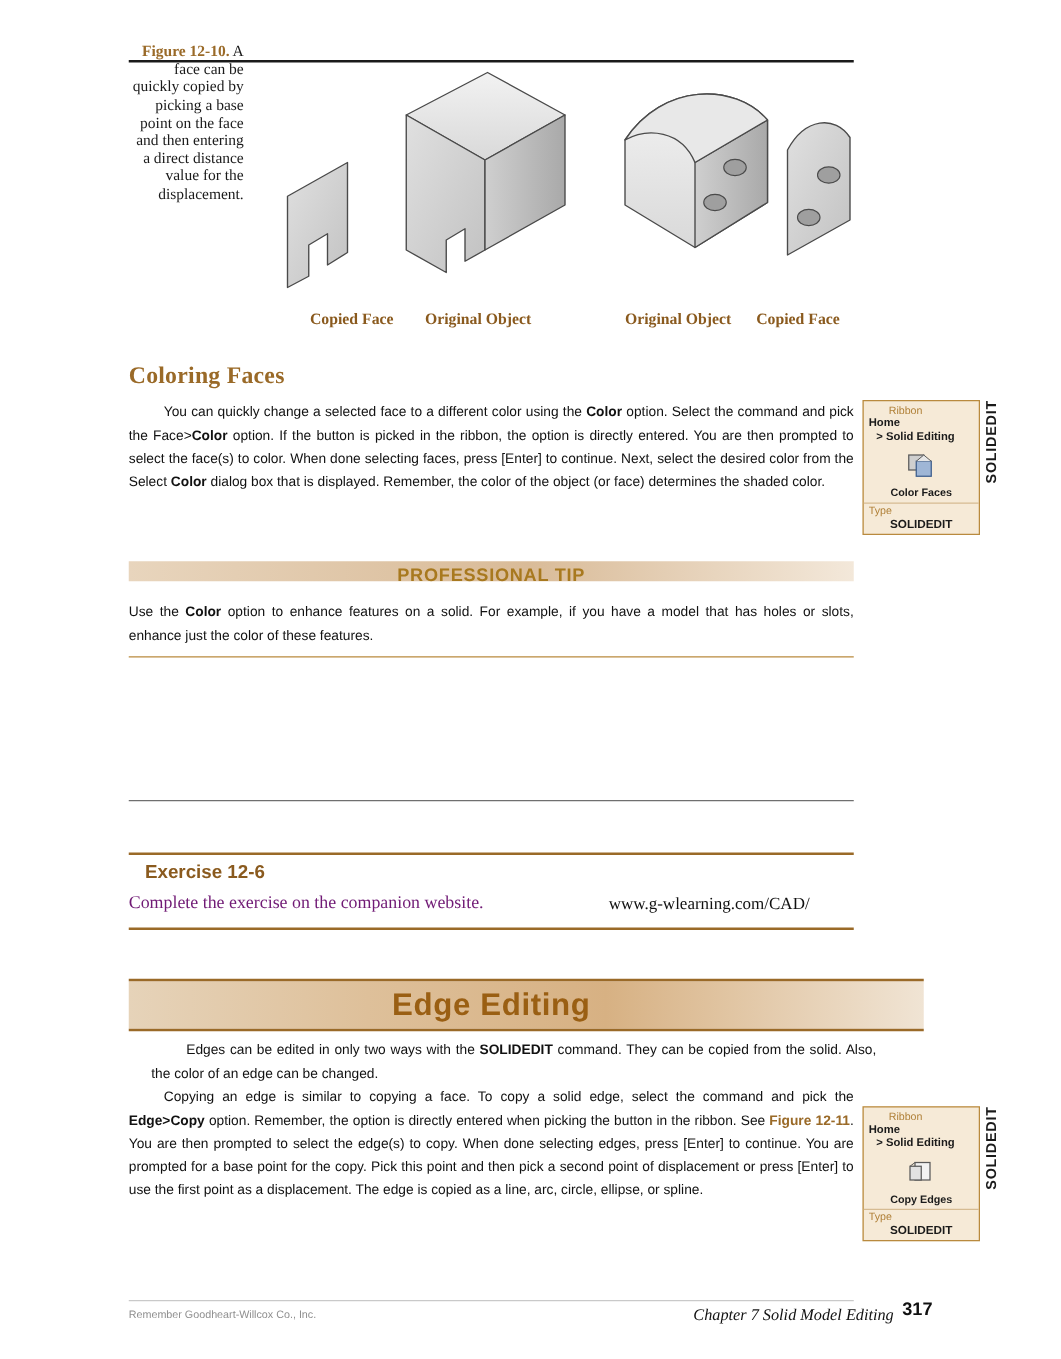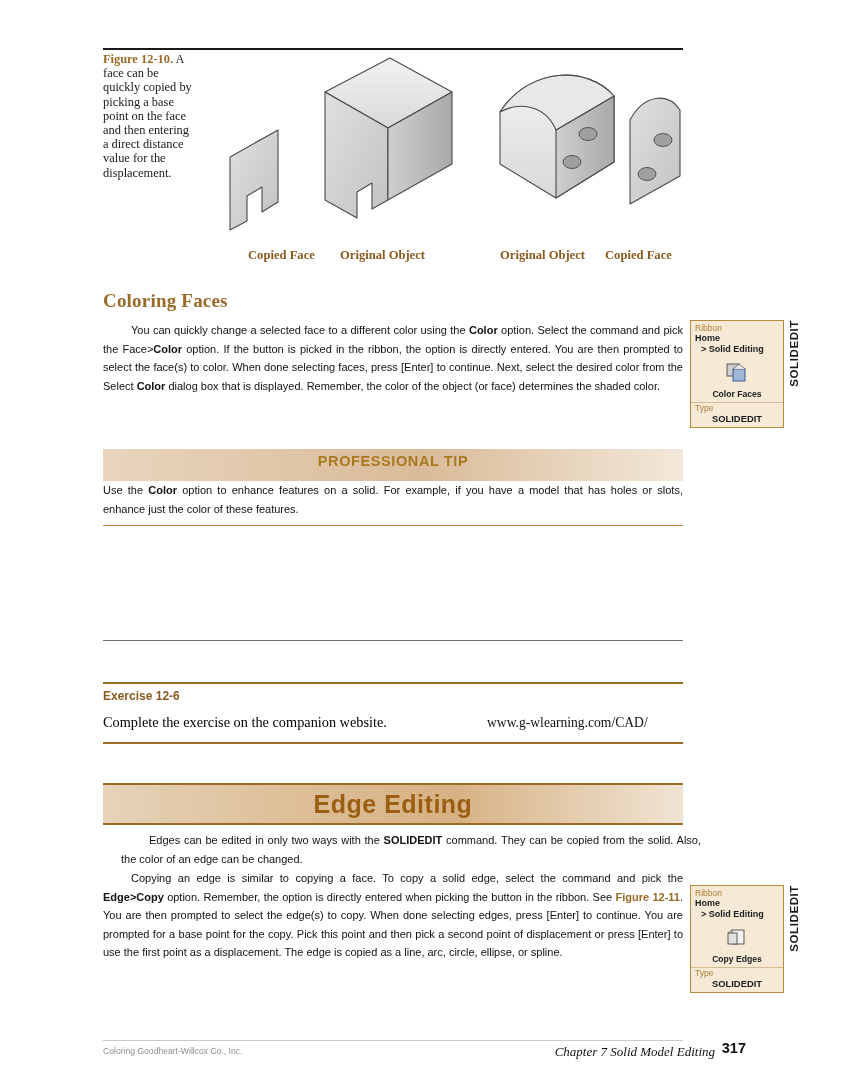--- a/index.html
+++ b/index.html
@@ -27,25 +27,26 @@
     position: absolute;
     left: 103px;
     top: 48px;
     width: 580px;
     height: 2px;
     background: #1a1a1a;
   }
   .figure-caption {
     position: absolute;
     left: 103px;
-    top: 52px;
+    top: 34px;
     width: 92px;
     font-size: 12.4px;
     line-height: 14.2px;
     color: #1a1a1a;
+    text-align: right;
   }
   .figure-caption .fig-num {
     color: #9a6a28;
     font-weight: bold;
   }
   .figure-art {
     position: absolute;
     left: 200px;
     top: 52px;
     width: 485px;
@@ -87,21 +88,21 @@
     font-size: 11px;
     line-height: 18.6px;
     text-align: justify;
     color: #111;
   }
   .indent { text-indent: 28px; }
 
   
   .bar {
     position: absolute;
-    height: 32px;
+    height: 16px;
     line-height: 24px;
     text-align: center;
     font-family: "Liberation Sans", sans-serif;
     font-weight: bold;
     font-size: 14.5px;
   }
   .bar-tip {
     background: linear-gradient(to right, #e8d5bd 0%, #d9bb98 55%, #f3e8da 100%);
     color: #a8791f;
     letter-spacing: .6px;
@@ -121,41 +122,42 @@
   
   .ex-rule {
     position: absolute;
     height: 2px;
     background: #9a6a28;
   }
   .ex-title {
     position: absolute;
     font-family: "Liberation Sans", sans-serif;
     font-weight: bold;
-    font-size: 12px;
+    font-size: 15px;
     color: #8a5a1e;
+    margin-left: 13px;
   }
   .ex-url {
     position: absolute;
     font-family: "Liberation Serif", serif;
     font-size: 13.6px;
     color: #111;
   }
   .ex-text {
     position: absolute;
     font-family: "Liberation Serif", serif;
     font-size: 14.3px;
-    color: #000000;
+    color: #701a75;
   }
 
   
   .banner {
     position: absolute;
     left: 103px;
-    width: 580px;
+    width: 636px;
     height: 38px;
     background: linear-gradient(to right, #e6d3b9 0%, #dec09a 30%, #d7b183 60%, #f0e4d4 100%);
     border-top: 2px solid #9a6a28;
     border-bottom: 2px solid #9a6a28;
   }
   .banner-text {
     position: absolute;
     width: 580px;
     text-align: center;
     line-height: 38px;
@@ -172,20 +174,21 @@
     width: 92px;
     border: 1px solid #b98a3e;
     background: #f6ead7;
     font-family: "Liberation Sans", sans-serif;
   }
   .rb-label {
     font-size: 8.5px;
     color: #b08038;
     padding: 2px 0 0 4px;
     line-height: 10px;
+    margin-left: 16px;
   }
   .rb-line {
     font-size: 9px;
     font-weight: bold;
     color: #1a1a1a;
     padding: 0 0 0 4px;
     line-height: 11px;
   }
   .rb-line.sub { padding-left: 10px; }
   .rb-icon-wrap {
@@ -392,18 +395,18 @@
       </svg>
     </div>
     <div class="rb-icon-caption">Copy Edges</div>
     <div class="rb-sep"></div>
     <div class="rb-type">Type</div>
     <div class="rb-cmd">SOLIDEDIT</div>
   </div>
   <div class="side-vert" style="left:788px; top:885px;">SOLIDEDIT</div>
 
   <div class="footer-rule"></div>
-  <div class="footer-left">Coloring Goodheart-Willcox Co., Inc.</div>
+  <div class="footer-left">Remember Goodheart-Willcox Co., Inc.</div>
   <div class="footer-chap">
     <i>Chapter 7  Solid Model Editing</i>
   </div>
   <div class="footer-page">317</div>
 </div>
 
 </body></html>

